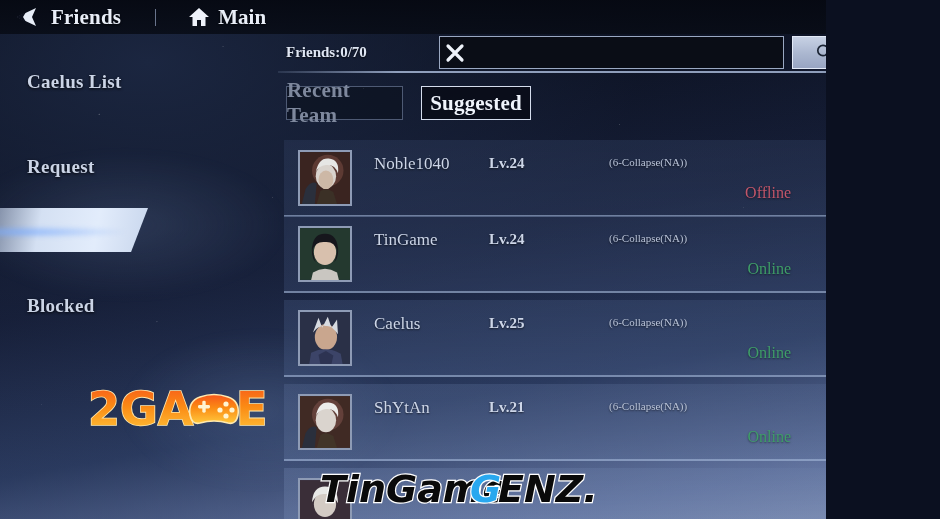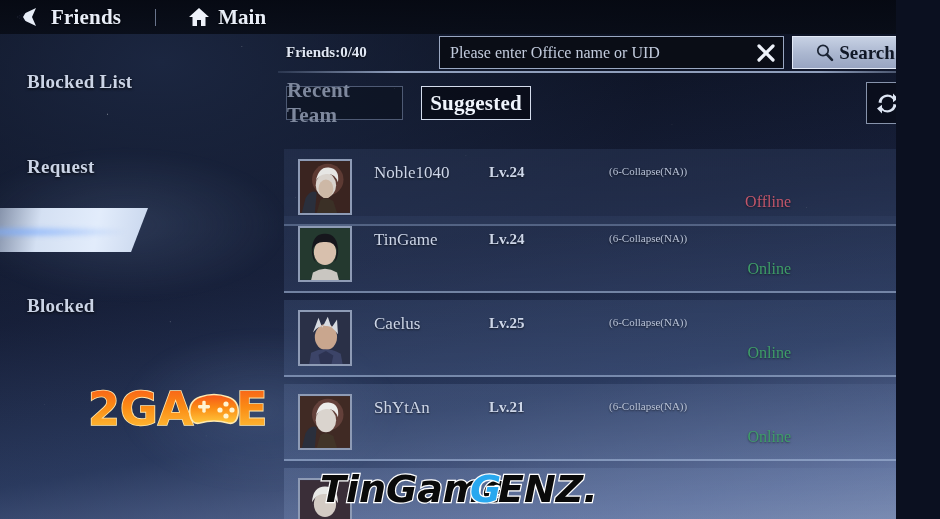--- a/index.html
+++ b/index.html
@@ -6,21 +6,21 @@
   html,body { width:940px; height:519px; overflow:hidden; }
   body {
     font-family:"Liberation Serif", serif;
     background:#0b1020;
     position:relative;
   }
 
   
   #app {
     position:absolute; inset:0;
-    width:896px; height:519px;
+    width:826px; height:519px;
     overflow:hidden;
     background:
       radial-gradient(ellipse 700px 400px at 18% 12%, rgba(30,42,70,0.85) 0%, rgba(10,14,28,0.1) 70%),
       linear-gradient(170deg, #080c18 0%, #0d1324 22%, #18213c 48%, #2e3f66 72%, #6c7fae 92%, #8b9cc4 100%);
   }
   #app::after{
     content:"";
     position:absolute; inset:0;
     background:
       radial-gradient(1.4px 1.4px at 12% 22%, rgba(255,255,255,0.55), transparent 60%),
@@ -208,41 +208,40 @@
     <div class="home-btn">
       <svg class="home-ico" viewBox="0 0 22 20">
         <path d="M11 1 L21 10 L17.5 10 L17.5 19 L13 19 L13 13 L9 13 L9 19 L4.5 19 L4.5 10 L1 10 Z" fill="#eef2fa"></path>
       </svg>
       <div class="home-label">Main</div>
     </div>
   </div>
 
   <div class="leftnav">
     <div class="nav-item" style="top:26px;">
-      <span class="nav-label">Blocked List</span>
+      <span class="nav-label">Caelus List</span>
     </div>
     <div class="nav-item" style="top:100px;align-items:flex-end;">
       <span class="nav-label">Request</span>
     </div>
     <div class="nav-item active" style="top:174px;">
       <div class="nav-hl"></div>
       <span class="nav-label">Add</span>
     </div>
     <div class="nav-item" style="top:250px;">
       <span class="nav-label">Blocked</span>
     </div>
   </div>
 
   <div class="panel">
 
     <div class="toolbar">
-      <div class="friend-count">Friends:0/40</div>
+      <div class="friend-count">Friends:0/70</div>
 
       <div class="search-box">
-        <div class="search-ph">Please enter Office name or UID</div>
         <svg class="clear-x" viewBox="0 0 30 31">
           <path d="M8 9 L22 23 M22 9 L8 23" stroke="#eef2fa" stroke-width="3.2" stroke-linecap="round"></path>
         </svg>
       </div>
 
       <div class="search-btn">
         <svg class="search-btn-ico" viewBox="0 0 19 19">
           <circle cx="8" cy="7.5" r="5.2" fill="none" stroke="#1b2434" stroke-width="1.7"></circle>
           <path d="M11.8 11.4 L17 16.8" stroke="#1b2434" stroke-width="2.6" stroke-linecap="round"></path>
         </svg>
@@ -262,21 +261,21 @@
       <div class="refresh-btn">
         <svg class="refresh-ico" viewBox="0 0 27 27">
           <path d="M4.5 12.5 A9 9 0 0 1 19 6.6 L19 3.4 L24 8.6 L19 12.3 L19 9.6 A6.2 6.2 0 0 0 7.6 12.9 Z" fill="#dde5f3"></path>
           <path d="M22.5 14.5 A9 9 0 0 1 8 20.4 L8 23.6 L3 18.4 L8 14.7 L8 17.4 A6.2 6.2 0 0 0 19.4 14.1 Z" fill="#dde5f3"></path>
         </svg>
       </div>
     </div>
 
     <div class="list">
 
-      <div class="row" style="top:17px;">
+      <div class="row" style="top:8px;">
         <div class="avatar">
           <svg class="av-img" viewBox="0 0 54 56">
             <rect width="54" height="56" fill="#3a2420"></rect>
             <circle cx="30" cy="20" r="17" fill="#5d3a33"></circle>
             <ellipse cx="28" cy="26" rx="11" ry="13" fill="#d9d3cd"></ellipse>
             <ellipse cx="28" cy="30" rx="8" ry="10" fill="#cdb8a6"></ellipse>
             <path d="M17 22 Q20 6 31 7 Q43 8 41 23 Q38 13 28 14 Q20 15 17 22 Z" fill="#e6e6e4"></path>
             <path d="M6 40 Q12 30 18 34 L16 56 L2 56 Z" fill="#2a2f3c"></path>
             <path d="M22 42 Q28 38 36 43 L40 56 L18 56 Z" fill="#3b3026"></path>
           </svg>

